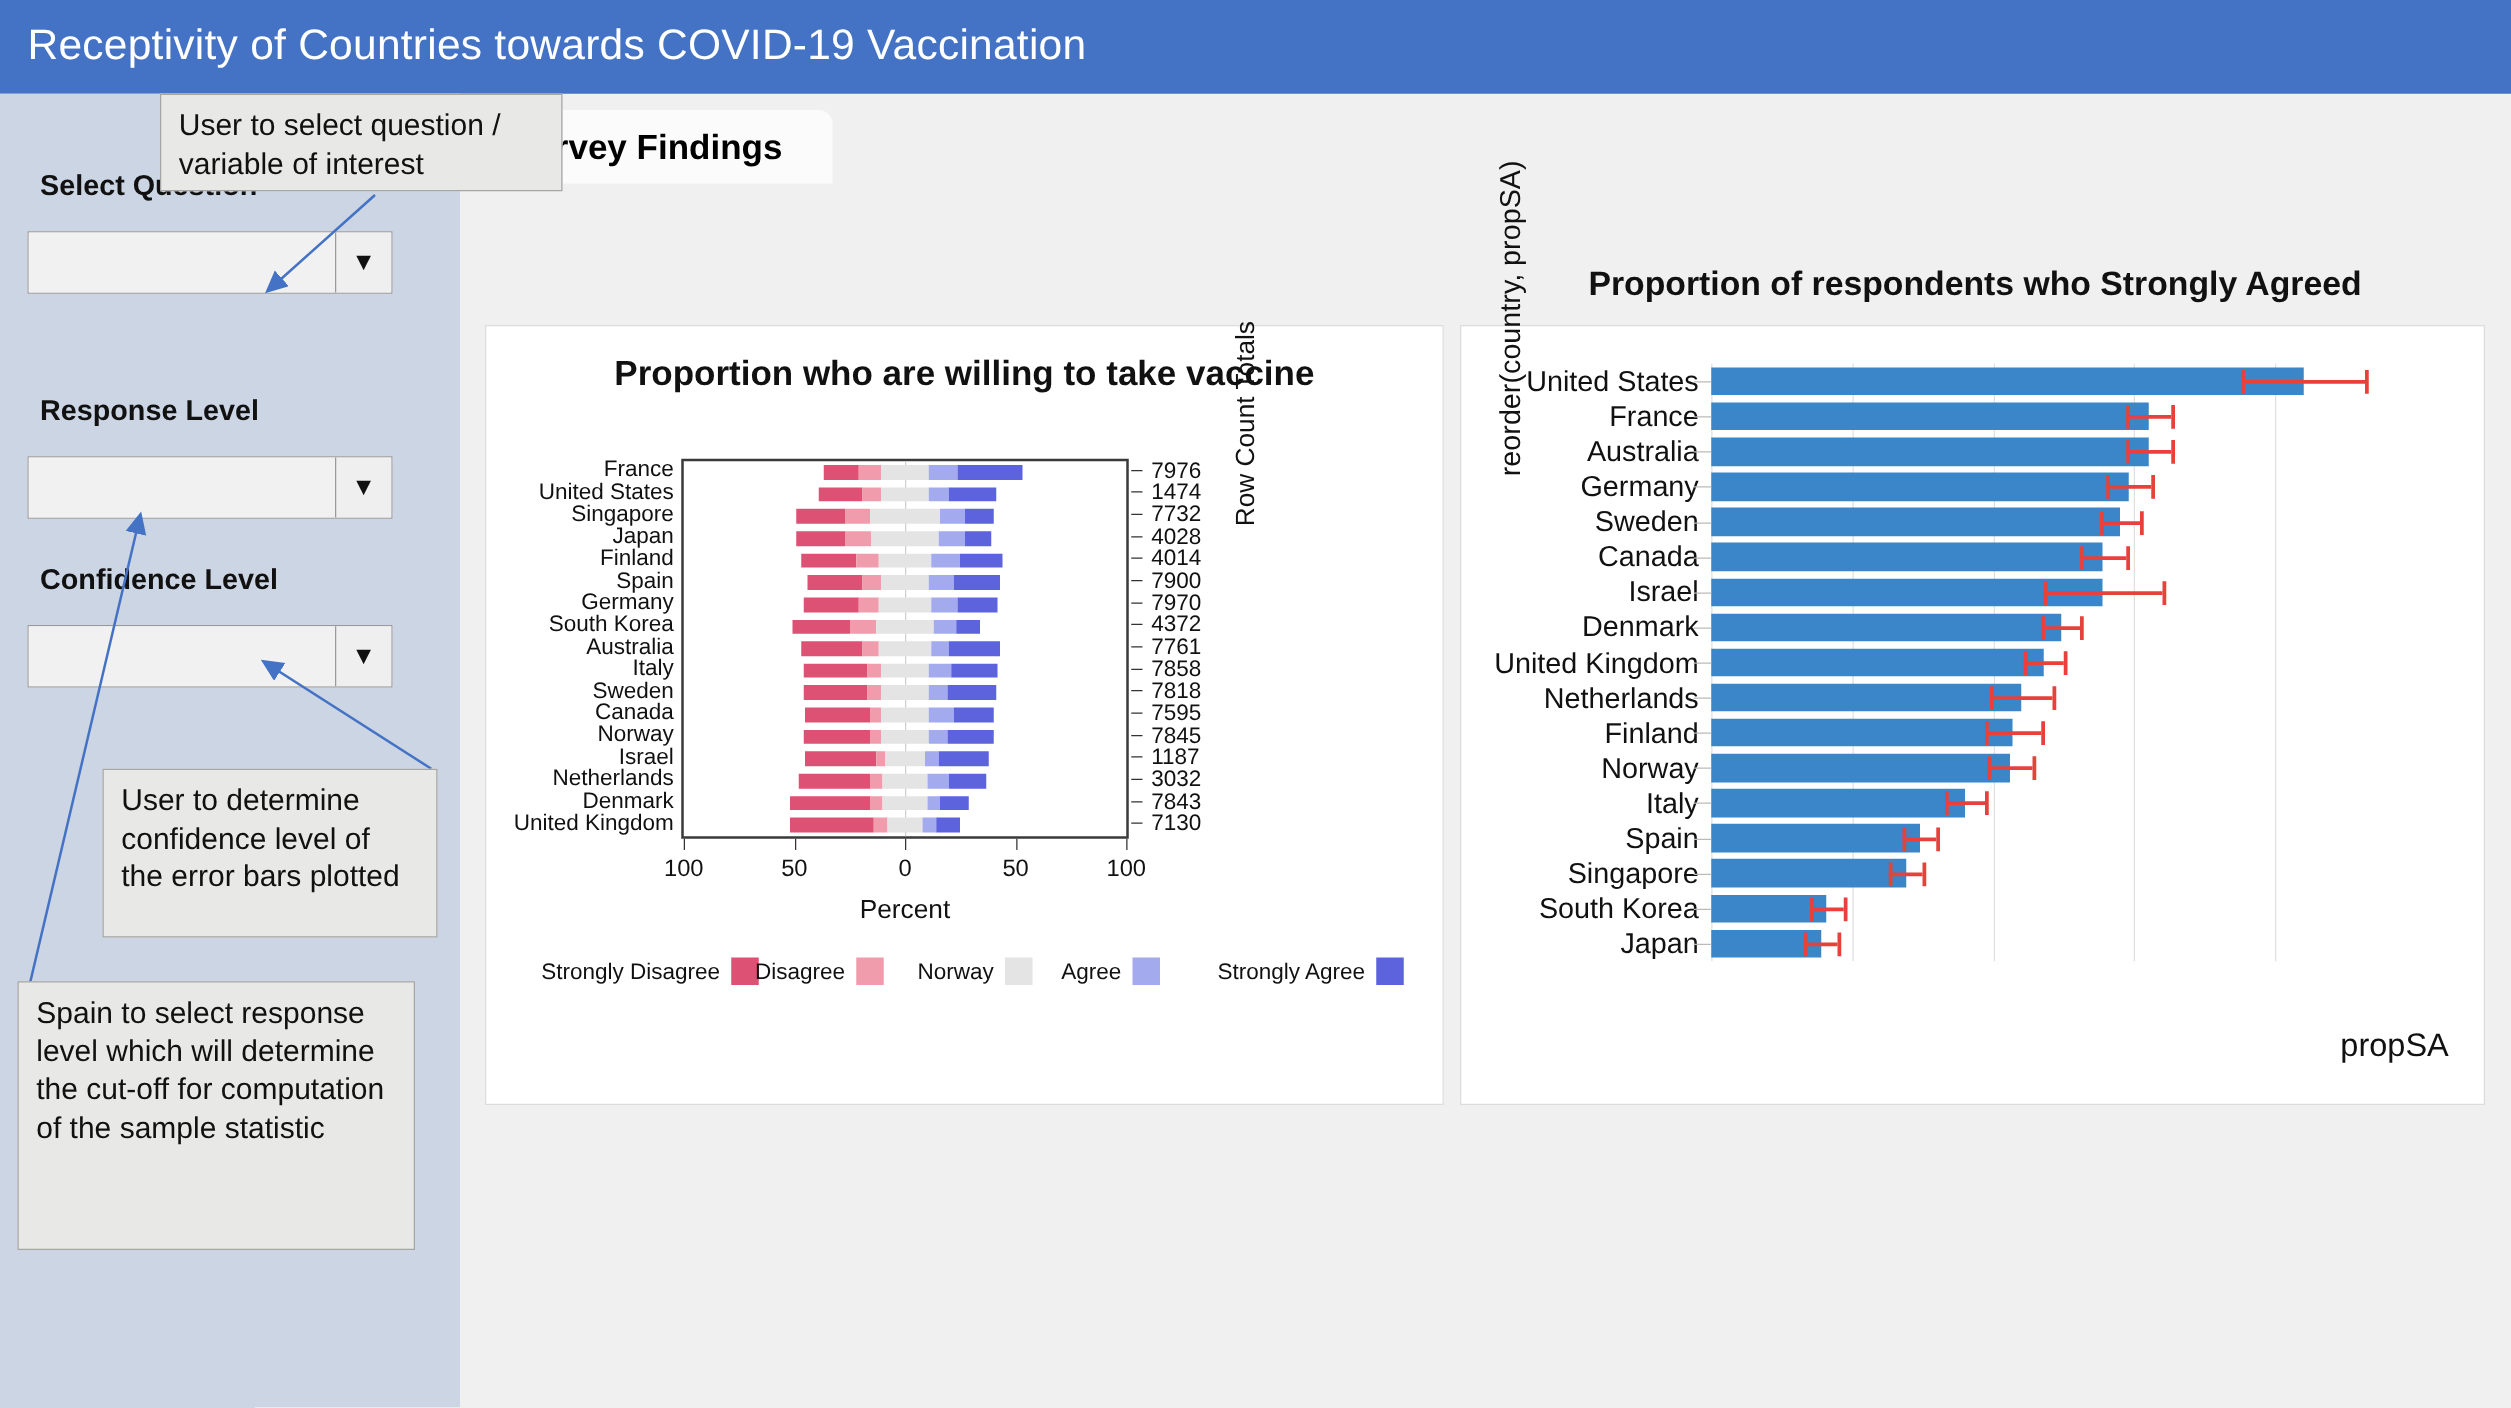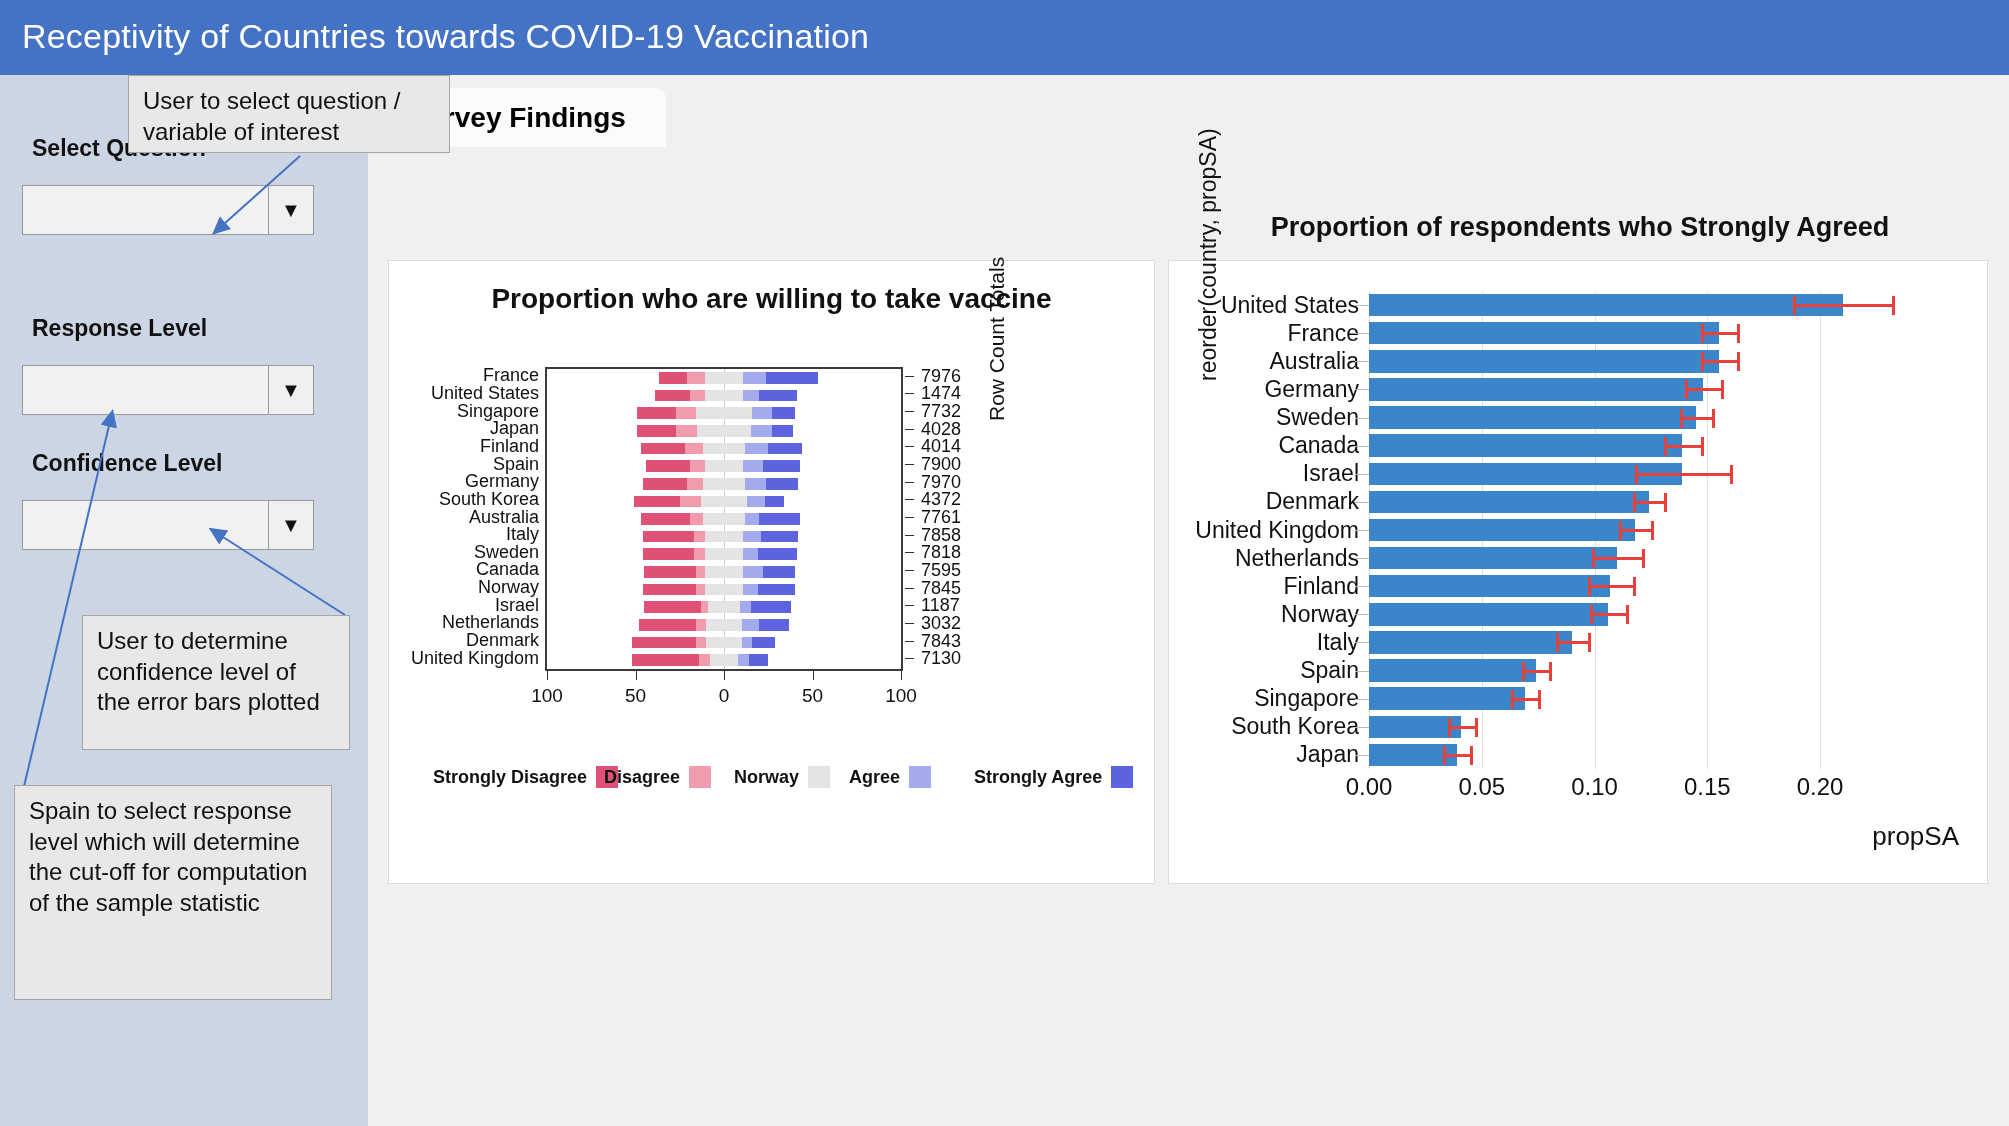--- a/index.html
+++ b/index.html
@@ -111,21 +111,21 @@
     font-size:21px;color:#111;
     transform:rotate(-90deg);transform-origin:left top;white-space:nowrap;
   }
   #lk-xaxis{position:absolute;left:156px;top:410px;width:358px;height:46px;}
   .lk-xtick{position:absolute;top:0;width:1px;height:9px;background:#333;}
   .lk-xlab{position:absolute;top:14px;font-size:19px;color:#111;transform:translateX(-50%);}
   #lk-xtitle{
     position:absolute;left:0;top:455px;width:670px;text-align:center;
     font-size:21px;color:#111;
   }
-  #lk-legend{position:absolute;left:0;top:505px;width:765px;height:30px;font-weight:bold;}
+  #lk-legend{position:absolute;left:0;top:505px;width:765px;height:30px;}
   .lg-item{position:absolute;display:flex;align-items:center;gap:9px;font-size:18px;color:#111;white-space:nowrap;}
   .lg-sw{width:22px;height:22px;display:inline-block;}
   #lk-legend-title{
     position:absolute;left:0;top:540px;width:670px;text-align:center;
     font-weight:bold;font-size:22px;color:#111;
   }
 
   
   #propsa{position:absolute;left:0;top:0;width:818px;height:622px;}
   #ps-ylab{
@@ -350,20 +350,21 @@
         <div class="lk-xlab" style="left: 2px;">100</div>
         <div class="lk-xtick" style="left: 90.5px;"></div>
         <div class="lk-xlab" style="left: 90.5px;">50</div>
         <div class="lk-xtick" style="left: 179px;"></div>
         <div class="lk-xlab" style="left: 179px;">0</div>
         <div class="lk-xtick" style="left: 267.5px;"></div>
         <div class="lk-xlab" style="left: 267.5px;">50</div>
         <div class="lk-xtick" style="left: 356px;"></div>
         <div class="lk-xlab" style="left: 356px;">100</div>
       </div>
+    <div id="lk-xtitle">Percent</div>
     <div id="lk-legend">
         <div class="lg-item" style="left: 44px; top: 0px;">
           <span>Strongly Disagree</span>
           <span class="lg-sw" style="background: rgb(221, 81, 117);"></span>
         </div>
         <div class="lg-item" style="left: 215px; top: 0px;">
           <span>Disagree</span>
           <span class="lg-sw" style="background: rgb(241, 156, 173);"></span>
         </div>
         <div class="lg-item" style="left: 345px; top: 0px;">
@@ -503,27 +504,20 @@
           <div class="ps-ebar" style="left: 78.9362px; width: 27.0638px; background: rgb(232, 65, 60);"></div>
           <div class="ps-cap" style="left: 78.9362px; background: rgb(232, 65, 60);"></div>
           <div class="ps-cap" style="left: 106px; background: rgb(232, 65, 60);"></div>
         </div>
         <div class="ps-row" style="position: absolute; left: 0px; top: 452.694px; height: 22.4941px; width: 100%;">
           <div class="ps-bar" style="width: 87.9574px; background: rgb(59, 134, 200);"></div>
           <div class="ps-ebar" style="left: 74.4255px; width: 27.0638px; background: rgb(232, 65, 60);"></div>
           <div class="ps-cap" style="left: 74.4255px; background: rgb(232, 65, 60);"></div>
           <div class="ps-cap" style="left: 101.489px; background: rgb(232, 65, 60);"></div>
         </div>
-      </div>
-    <div id="ps-xaxis">
-        <div class="ps-xlab" style="left: 0px;">0.00</div>
-        <div class="ps-xlab" style="left: 112.766px;">0.05</div>
-        <div class="ps-xlab" style="left: 225.532px;">0.10</div>
-        <div class="ps-xlab" style="left: 338.298px;">0.15</div>
-        <div class="ps-xlab" style="left: 451.064px;">0.20</div>
       </div>
     <div id="ps-xtitle">propSA</div>
   <div class="ps-name" style="left: 0px; width: 190px; top: 30.5588px;">United States</div>
       <div class="ps-ytick" style="position: absolute; left: 186px; top: 44.0588px;"></div>
       <div class="ps-name" style="left: 0px; width: 190px; top: 58.6765px;">France</div>
       <div class="ps-ytick" style="position: absolute; left: 186px; top: 72.1765px;"></div>
       <div class="ps-name" style="left: 0px; width: 190px; top: 86.7941px;">Australia</div>
       <div class="ps-ytick" style="position: absolute; left: 186px; top: 100.294px;"></div>
       <div class="ps-name" style="left: 0px; width: 190px; top: 114.912px;">Germany</div>
       <div class="ps-ytick" style="position: absolute; left: 186px; top: 128.412px;"></div>

